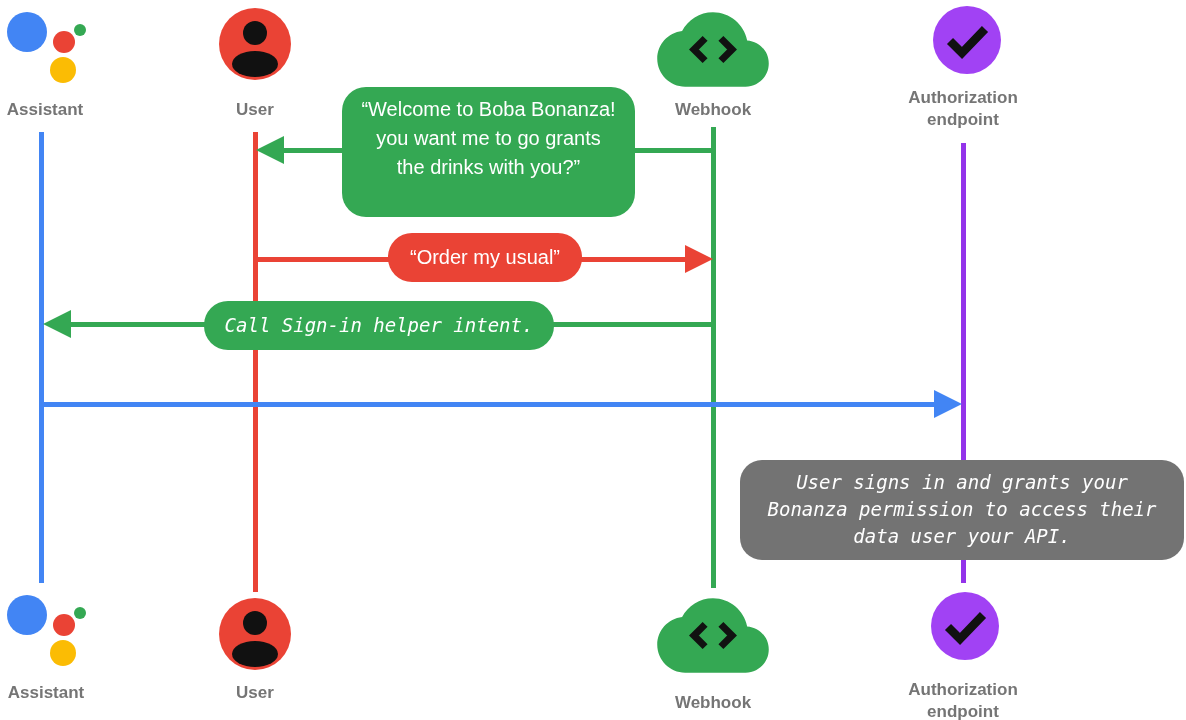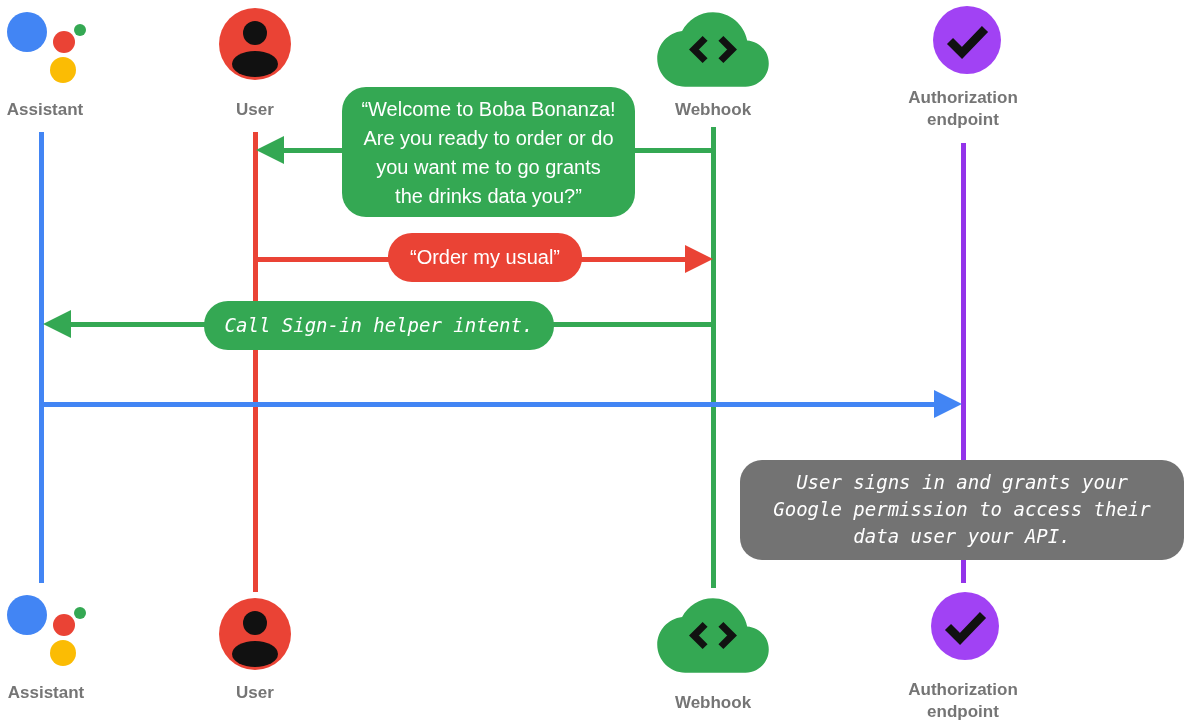--- a/index.html
+++ b/index.html
@@ -59,37 +59,36 @@
   <div class="arrow-head head-right" style="left:685px;top:245px;border-left-color:#EA4335;"></div>
 
   <div class="arrow-line" style="left:65px;top:322px;width:648px;background:#34A853;"></div>
   <div class="arrow-head head-left" style="left:43px;top:310px;border-right-color:#34A853;"></div>
 
   <div class="arrow-line" style="left:41px;top:402px;width:895px;background:#4285F4;"></div>
   <div class="arrow-head head-right" style="left:934px;top:390px;border-left-color:#4285F4;"></div>
 
   <div class="msg sans box-welcome">
     <div>“Welcome to Boba Bonanza!</div>
-    <div>Are you ready to order or do</div>
     <div>you want me to go grants</div>
-    <div>the drinks data you?”</div>
+    <div>the drinks with you?”</div>
   </div>
 
   <div class="msg sans box-order">
     <div>“Order my usual”</div>
   </div>
 
   <div class="msg mono box-signin">
     <div>Call Sign-in helper intent.</div>
   </div>
 
 
   <div class="msg mono box-grants">
     <div>User signs in and grants your</div>
-    <div>Google permission to access their</div>
+    <div>Bonanza permission to access their</div>
     <div>data user your API.</div>
   </div>
 
   <div class="icon ga-logo" style="left:7px;top:12px;">
     <div class="ga-dot ga-blue"></div>
     <div class="ga-dot ga-red"></div>
     <div class="ga-dot ga-green"></div>
     <div class="ga-dot ga-yellow"></div>
   </div>
 

